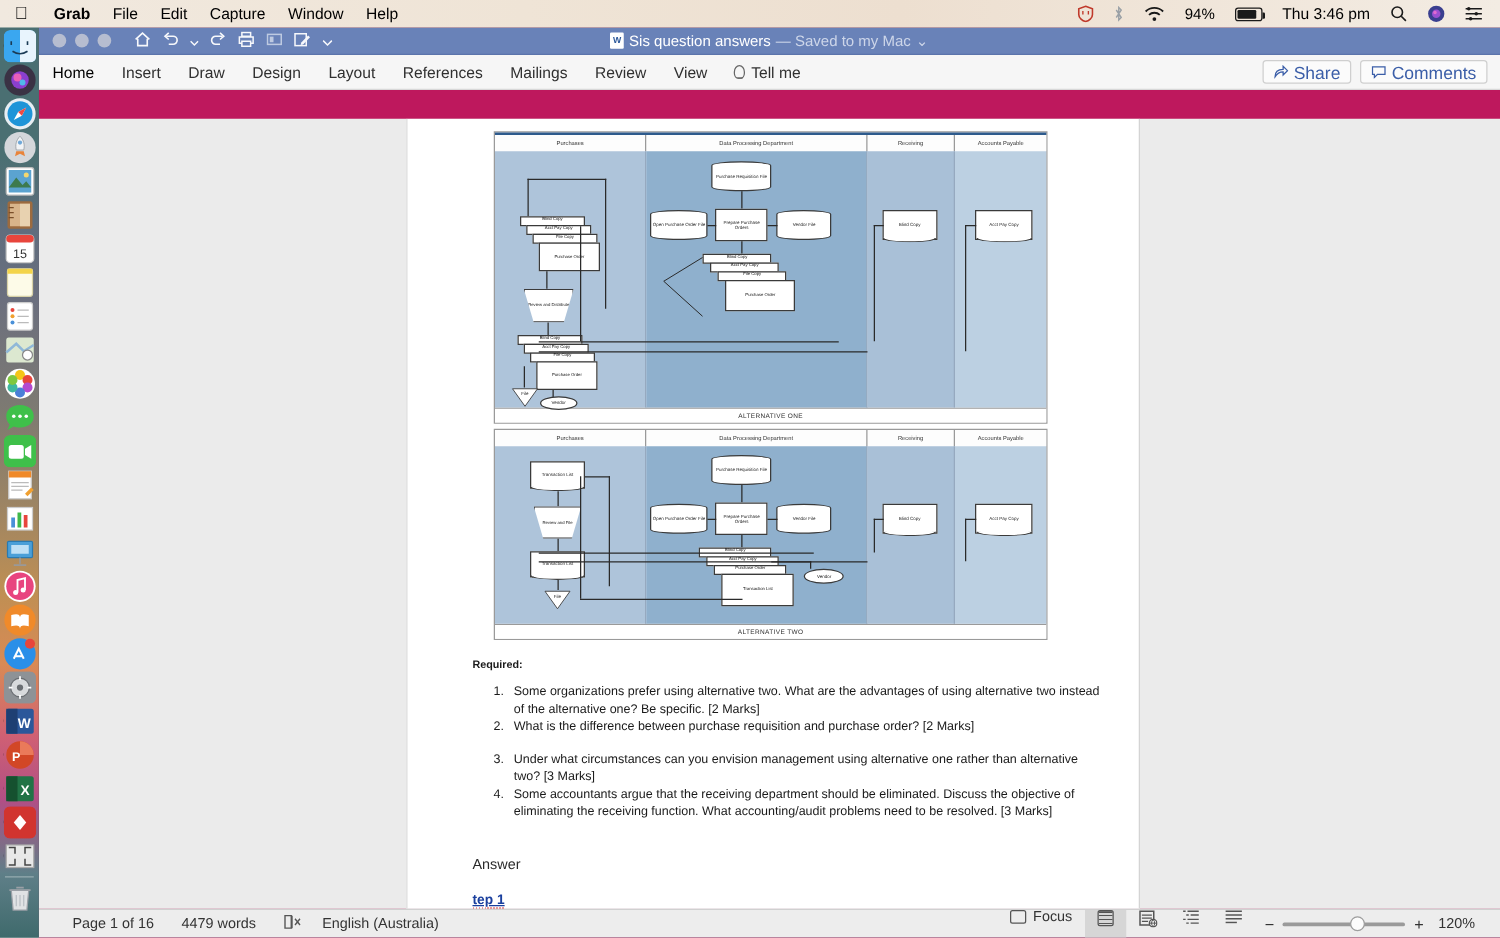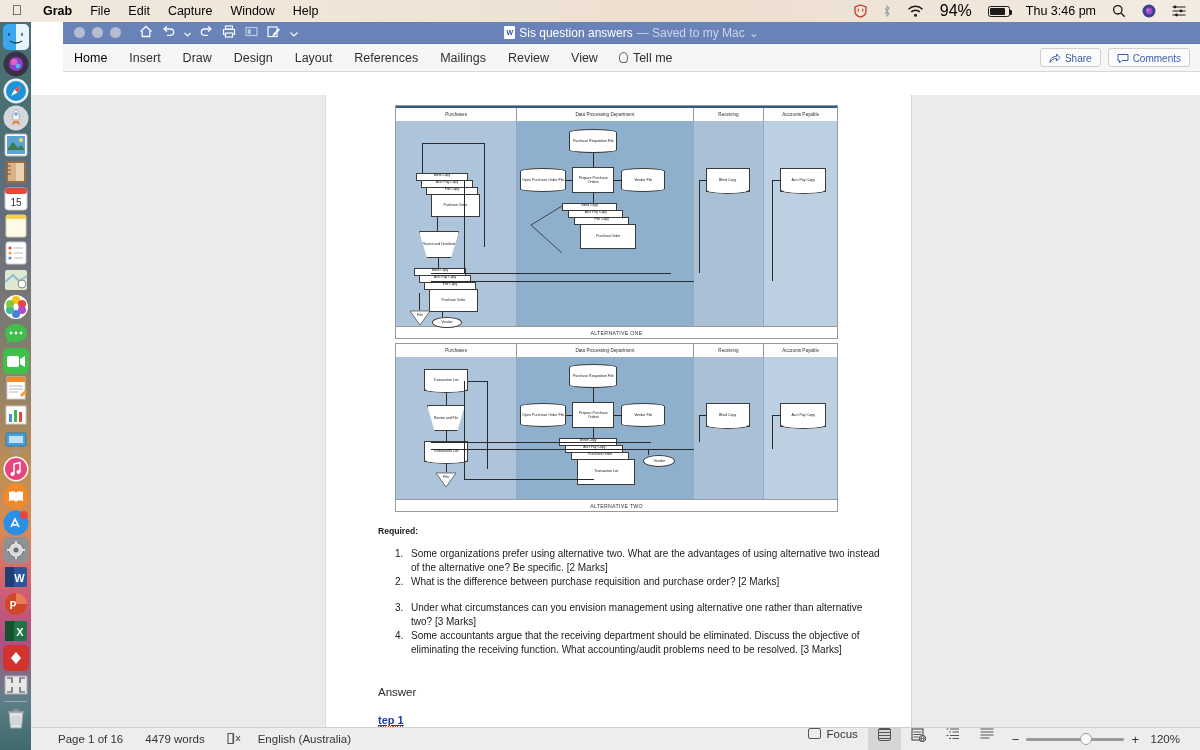--- a/index.html
+++ b/index.html
@@ -16,21 +16,21 @@
     background: linear-gradient(to right, #f1e9df 0%, #efe4d6 35%, #eddfd0 60%, #f3ece3 100%);
     display: flex; align-items: center; font-size: 12.5px; color: #000;
     z-index: 100;
   }
   .mb-apple { width: 34px; text-align: center; font-size: 14px; padding-bottom: 2px;}
   .mb-item { padding: 0 9px; line-height: 22px; }
   .mb-item.bold { font-weight: bold; }
   .mb-right { margin-left: auto; display: flex; align-items: center; padding-right: 6px; gap: 0px;}
   .mb-right > * { padding: 0 8px; display: flex; align-items: center; }
   .mb-clock { font-size: 12.5px; }
-  .mb-pct { font-size: 16px; }
+  .mb-pct { font-size: 12px; }
   .batt {
     width: 22px; height: 11px; border: 1.3px solid #1a1a1a; border-radius: 2.5px;
     position: relative; display: inline-block;
   }
   .batt::after {
     content: ""; position: absolute; right: -3.5px; top: 3px;
     width: 2px; height: 5px; background: #1a1a1a; border-radius: 0 1px 1px 0;
   }
   .batt i { position: absolute; left: 1px; top: 1px; bottom: 1px; width: 76%; background: #1a1a1a; border-radius: 1px; display:block;}
 
@@ -53,21 +53,21 @@
   }
   .dock-item.dot::before {
     content: ""; position: absolute; left: -2.5px; top: 11px;
     width: 3px; height: 3px; border-radius: 50%; background: #222;
   }
   .dock-sep { height: 1px; background: rgba(255,255,255,.35); margin: 3px 4px; }
 
   
   .win {
     position: absolute; left: 31px; top: 22px; width: 1169px; height: 728px;
-    background: #ffffff; overflow: hidden; padding-left: 32px;
+    background: #be185d; overflow: hidden;
   }
   .titlebar {
     height: 22px; background: #6982b8;
     display: flex; align-items: center; position: relative;
     border-bottom: 1px solid #5b74ab;
   }
   .traffic { display: flex; gap: 7px; padding-left: 11px; }
   .traffic span { width: 11px; height: 11px; border-radius: 50%; background: #b6bdd0; }
   .qat { display: flex; align-items: center; gap: 9px; margin-left: 18px; color: #fff; font-size: 12px; }
   .qat span { opacity: .95; cursor: default; }
@@ -89,21 +89,21 @@
     border-bottom: 1px solid #d8d8d8; font-size: 12.5px; color: #303030;
   }
   .rtab { padding: 0 11px; line-height: 28px; }
   .rtab.active { color: #000; }
   .tellme { display: flex; align-items: center; gap: 5px; padding: 0 10px; }
   .bulb { width: 9px; height: 11px; border: 1.2px solid #666; border-radius: 50% 50% 40% 40%; display:inline-block; position: relative;}
   .bulb::after{content:"";position:absolute;bottom:-3px;left:2px;width:4px;height:2px;border-top:1.2px solid #666;}
   .ribbon-right { margin-left: auto; display: flex; gap: 7px; padding-right: 10px; }
   .rbtn {
     border: 1px solid #cfcfcf; background: #fbfbfb; border-radius: 3px;
-    font-size: 10px; color: #3b5ea8; padding: 2px 8px; display: flex; align-items: flex-end; gap: 4px;
+    font-size: 14px; color: #3b5ea8; padding: 2px 8px; display: flex; align-items: center; gap: 4px;
     height: 19px;
   }
 
   
   .canvas {
     position: absolute; left: 0; top: 73px; width: 1169px; height: 632px;
     background: #ebebeb; overflow: hidden;
   }
   .page {
     position: absolute; left: 294px; top: 0px; width: 587px; height: 660px;

